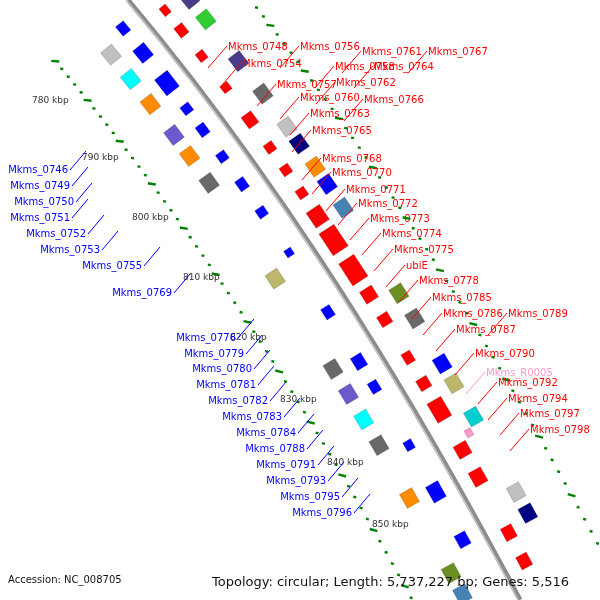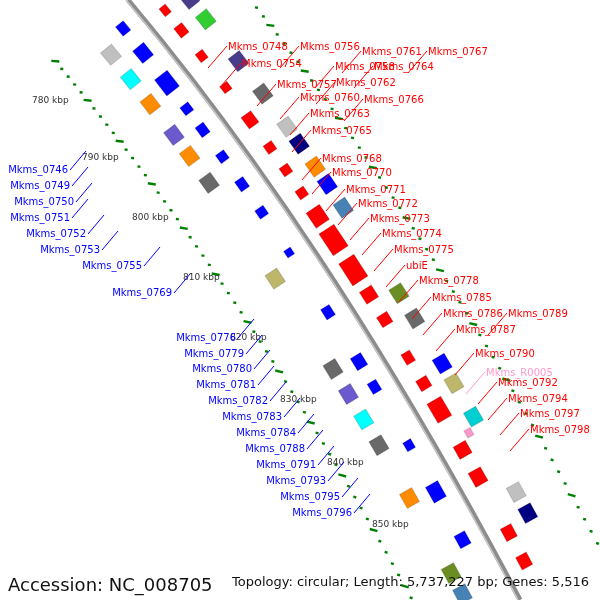--- a/index.html
+++ b/index.html
@@ -1,21 +1,21 @@
 <!DOCTYPE html>
 <html><head>
 <meta charset="utf-8">
 <style>
   html, body { margin:0; padding:0; background:#ffffff; }
   #stage { position:relative; width:600px; height:600px; overflow:hidden; background:#ffffff;
            font-family:"DejaVu Sans", sans-serif; }
   #map { position:absolute; left:0; top:0; width:600px; height:600px; }
   .title { position:absolute; left:155px; top:8px; font-size:14px; font-style:italic; color:#222; white-space:nowrap; }
-  .footer-left { position:absolute; left:8px; top:574px; font-size:18px; color:#111; white-space:nowrap; }
-  .footer-right { position:absolute; left:232px; top:574px; font-size:13px; color:#111; white-space:nowrap; }
+  .footer-left { position:absolute; left:8px; top:574px; font-size:10px; color:#111; white-space:nowrap; }
+  .footer-right { position:absolute; left:212px; top:574px; font-size:13px; color:#111; white-space:nowrap; }
   svg text { font-family:"DejaVu Sans", sans-serif; }
 </style>
 </head>
 <body>
 
 <div id="stage">
   <svg id="map" viewBox="0 0 600 600">
       <path d="M128,0 Q330,240 520,600" stroke="#8c8c8c" stroke-width="5" fill="none"></path>
       <path d="M126,0 Q328,240 518,600" stroke="#c8c8c8" stroke-width="1.5" fill="none"></path>
       <rect x="196.6822680223629" y="-62.374242252155454" width="8" height="2.4" fill="#008000" transform="rotate(4.913798762374739 200.6822680223629 -61.17424225215545)"></rect>

